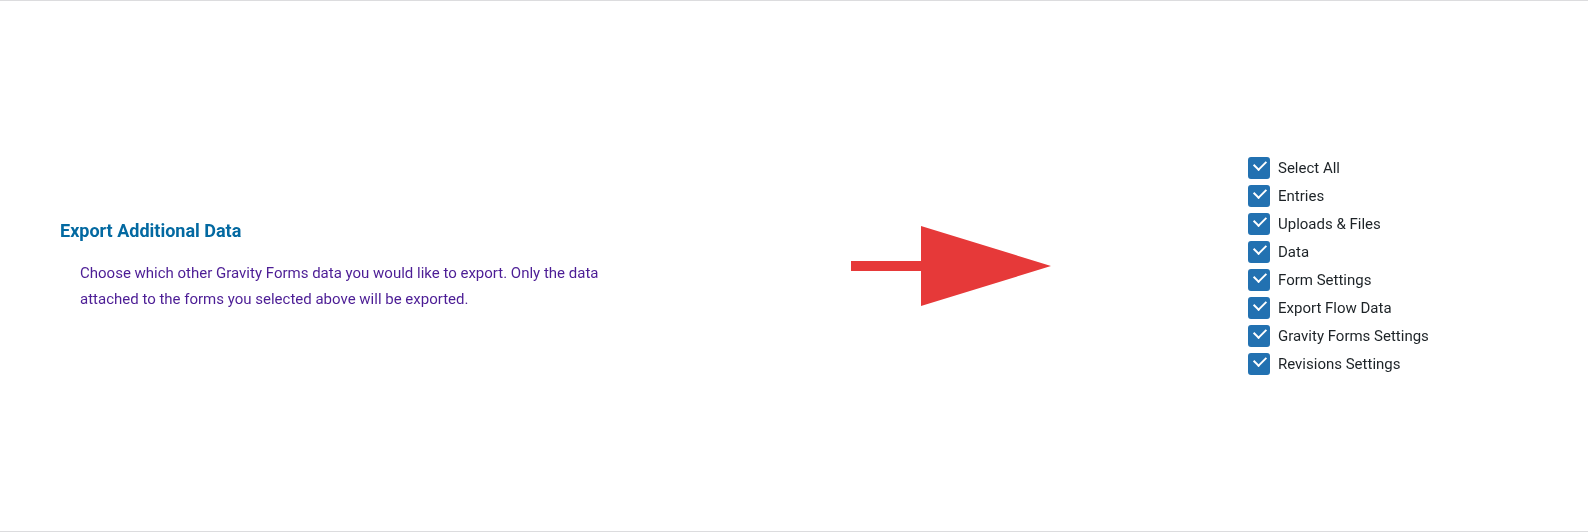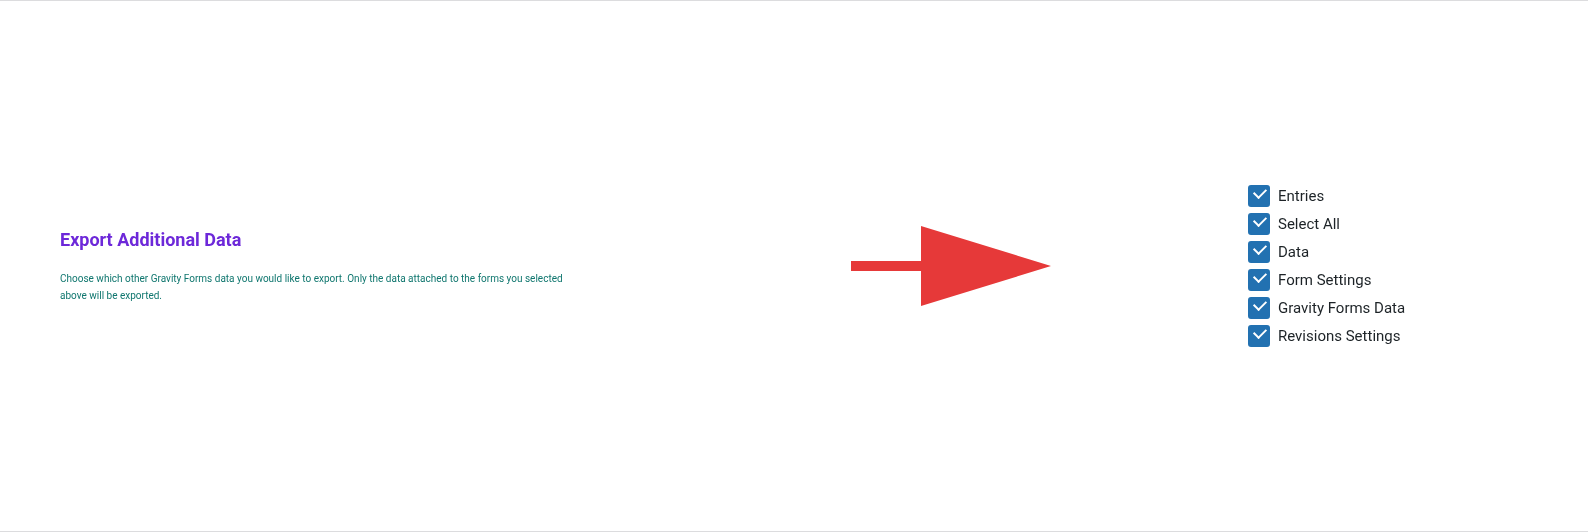--- a/index.html
+++ b/index.html
@@ -30,29 +30,30 @@
     }
 
     .left-section {
       flex: 1;
       max-width: 600px;
     }
 
     .section-title {
       font-size: 18px;
       font-weight: 700;
-      color: #6d28d9;
+      color: #0369a1;
       margin-bottom: 20px;
     }
 
     .section-description {
-      font-size: 10px;
-      color: #0f766e;
+      font-size: 15px;
+      color: #4c1d95;
       line-height: 1.7;
       max-width: 520px;
+      margin-left: 20px;
     }
 
     .arrow-area {
       flex: 1;
       display: flex;
       justify-content: center;
       align-items: center;
       position: relative;
     }
 
@@ -117,38 +118,46 @@
   </div>
 
   <div class="arrow-area">
     <svg class="arrow-svg" viewBox="0 0 220 120" xmlns="http://www.w3.org/2000/svg">
       <polygon points="80,20 80,55 10,55 10,65 80,65 80,100 210,60" fill="#e63939"></polygon>
     </svg>
   </div>
 
   <div class="right-section">
   <div class="checkbox-item">
+        <input type="checkbox" id="select-all" checked="" style="">
+        <label for="select-all" class="checkbox-label">Select All</label>
+      </div>
+      <div class="checkbox-item">
         <input type="checkbox" id="entries" checked="" style="">
         <label for="entries" class="checkbox-label">Entries</label>
       </div>
       <div class="checkbox-item">
-        <input type="checkbox" id="select-all" checked="" style="">
-        <label for="select-all" class="checkbox-label">Select All</label>
+        <input type="checkbox" id="uploads-files" checked="" style="">
+        <label for="uploads-files" class="checkbox-label">Uploads &amp; Files</label>
       </div>
       <div class="checkbox-item">
         <input type="checkbox" id="views" checked="" style="">
         <label for="views" class="checkbox-label">Data</label>
       </div>
       <div class="checkbox-item">
         <input type="checkbox" id="form-revisions" checked="" style="">
         <label for="form-revisions" class="checkbox-label">Form Settings</label>
       </div>
       <div class="checkbox-item">
         <input type="checkbox" id="gravity-flow-data" checked="" style="">
-        <label for="gravity-flow-data" class="checkbox-label">Gravity Forms Data</label>
+        <label for="gravity-flow-data" class="checkbox-label">Export Flow Data</label>
+      </div>
+      <div class="checkbox-item">
+        <input type="checkbox" id="gravity-forms-settings" checked="" style="">
+        <label for="gravity-forms-settings" class="checkbox-label">Gravity Forms Settings</label>
       </div>
       <div class="checkbox-item">
         <input type="checkbox" id="gravitykit-settings" checked="" style="">
         <label for="gravitykit-settings" class="checkbox-label">Revisions Settings</label>
       </div>
     </div>
 
 </div>
 
 </body></html>

